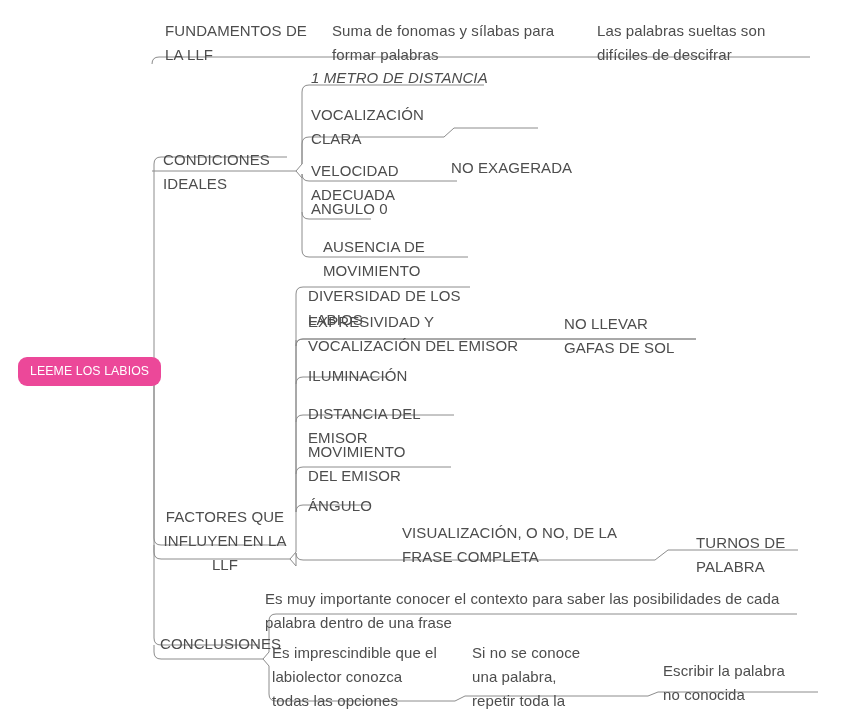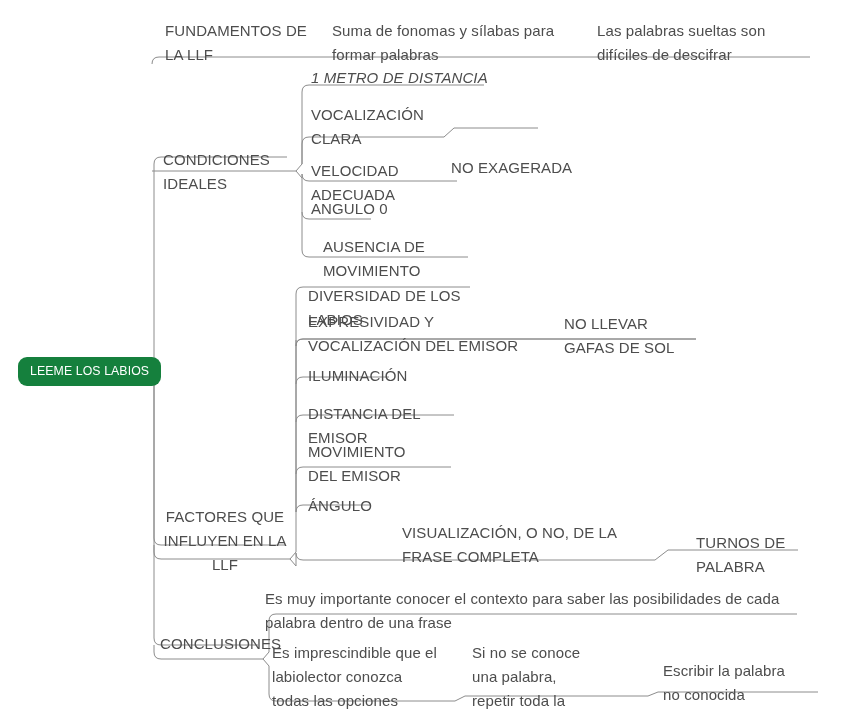--- a/index.html
+++ b/index.html
@@ -26,21 +26,21 @@
   .node {
     position: absolute;
     color: #4d4d4d;
     font-size: 15px;
     line-height: 24px;
     letter-spacing: 0.1px;
     white-space: pre-line;
   }
   .root-node {
     position: absolute;
-    background: #15803d;
+    background: #ec4899;
     color: #ffffff;
     border-radius: 9px;
     font-size: 12.3px;
     line-height: 14px;
     padding: 7px 12px 8px 12px;
     white-space: nowrap;
     letter-spacing: 0.1px;
   }
 </style>
 </head>

